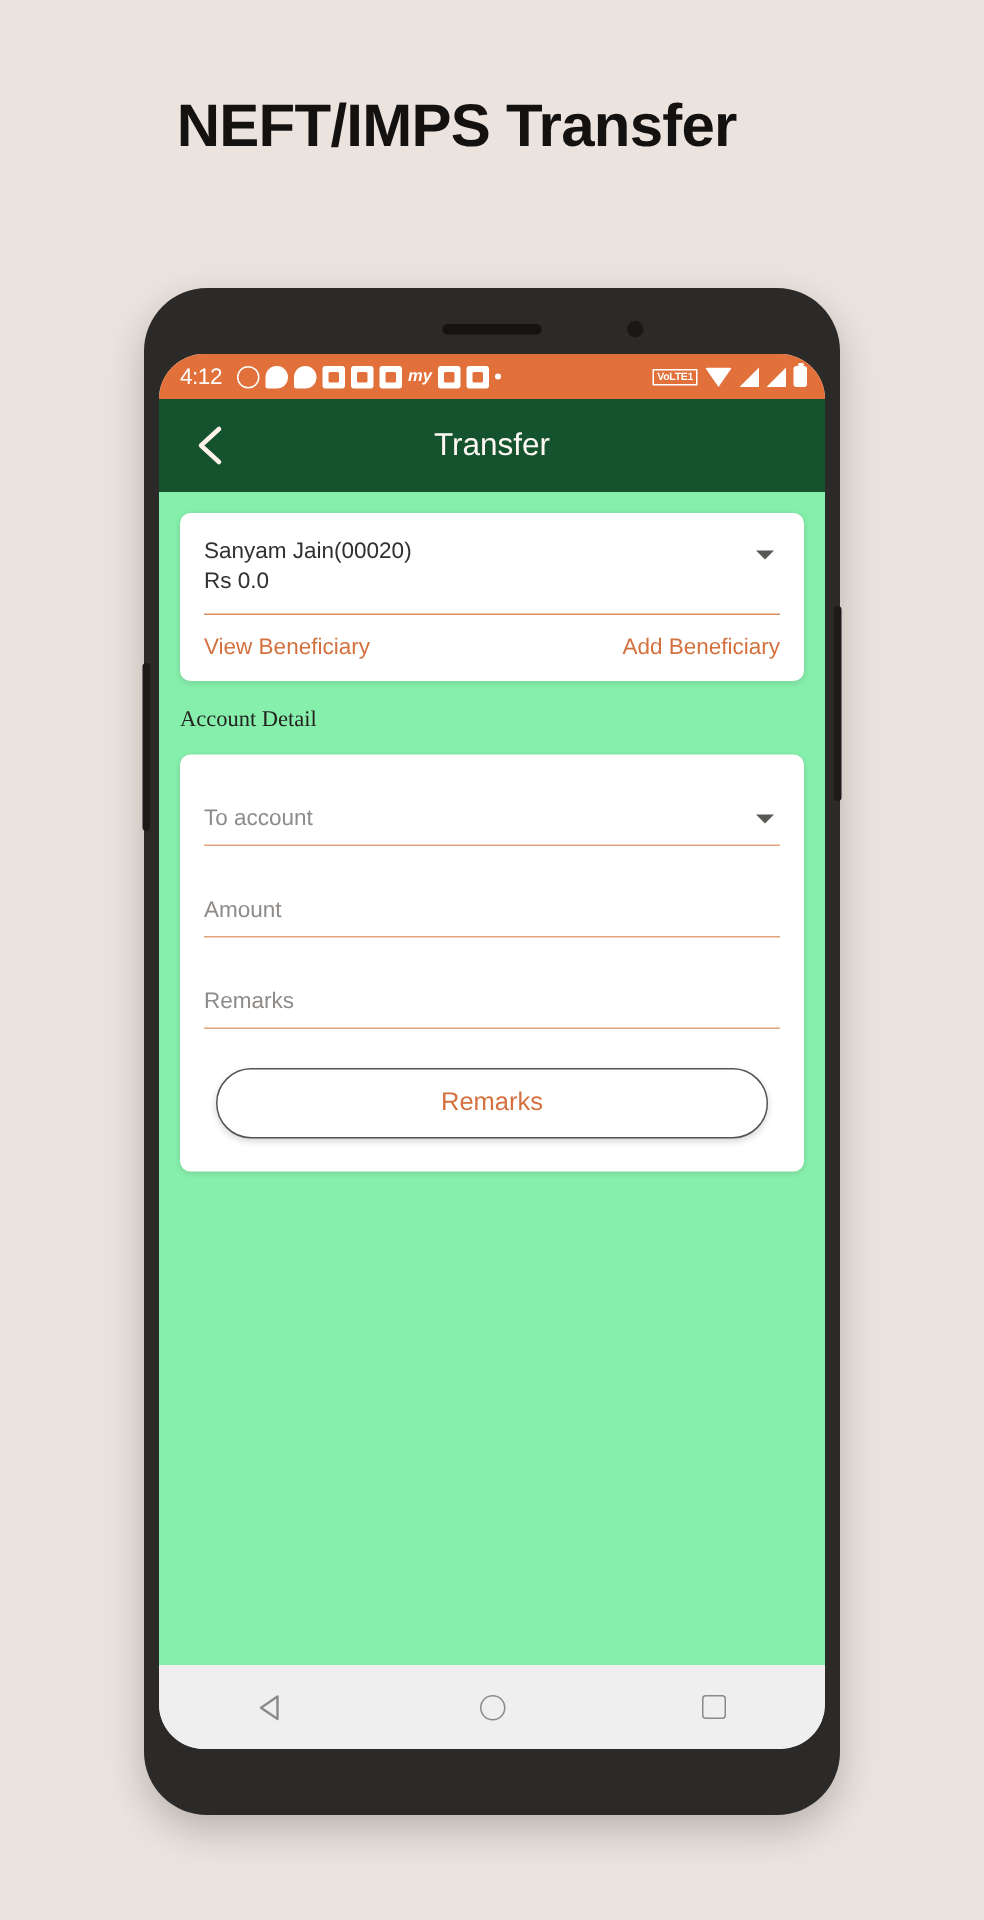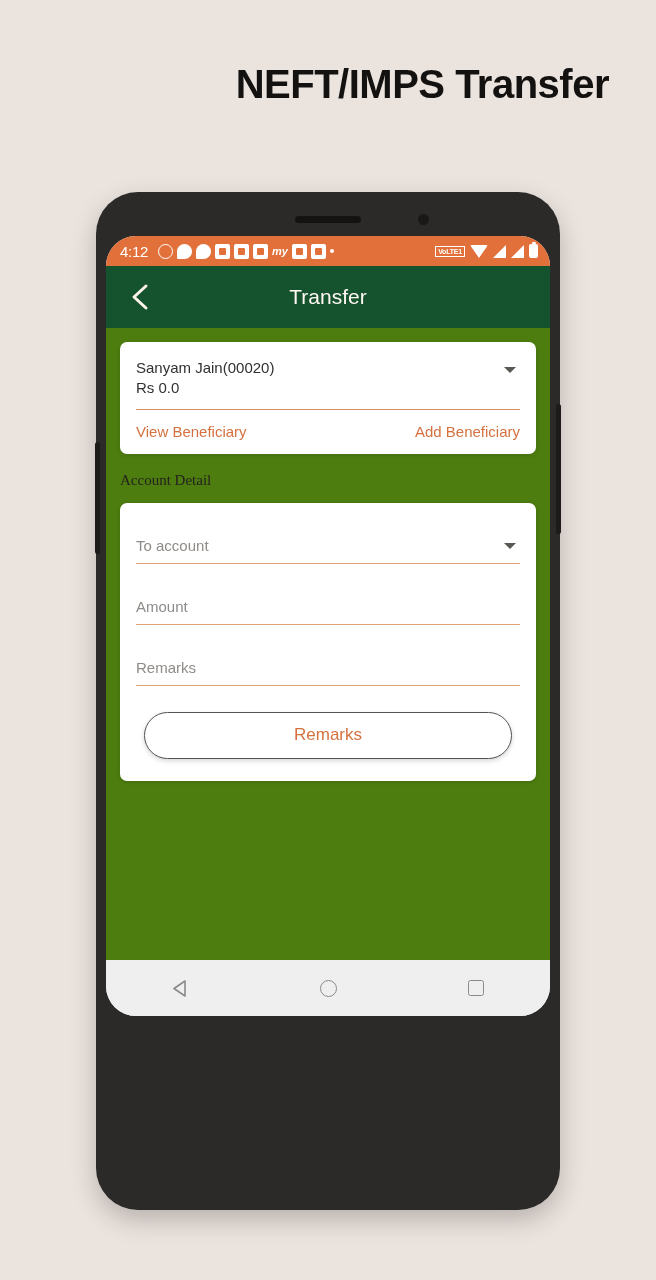--- a/index.html
+++ b/index.html
@@ -12,21 +12,21 @@
     overflow: hidden;
     position: relative;
   }
 
   
   #page-title {
     position: absolute;
     top: 62px;
     left: 0;
     width: 609px;
-    text-align: right;
+    text-align: center;
     font-size: 40px;
     font-weight: bold;
     color: #141210;
     letter-spacing: -0.5px;
   }
 
   
   #phone-frame {
     position: absolute;
     left: 96px;
@@ -64,21 +64,21 @@
     left: 322px; top: 22px;
     width: 11px; height: 11px;
     background: #191817;
     border-radius: 50%;
   }
 
   
   #phone-screen {
     position: absolute;
     left: 10px; top: 44px;
-    width: 444px; height: 780px;
+    width: 444px; height: 930px;
     background: #F7F7F7;
     border-radius: 30px;
     overflow: hidden;
     display: flex;
     flex-direction: column;
   }
 
   
   #status-bar {
     height: 30px;
@@ -197,21 +197,21 @@
     text-align: center;
     color: #FFF8F4;
     font-size: 21px;
     font-weight: 400;
     pointer-events: none;
   }
 
   
   #app-body {
     flex: 1;
-    background: #4d7c0f;
+    background: #86efac;
     overflow: hidden;
     padding: 0;
   }
 
   .card {
     background: #FFFFFF;
     border-radius: 7px;
     box-shadow: 0 1px 4px rgba(0,0,0,0.13);
   }
 

